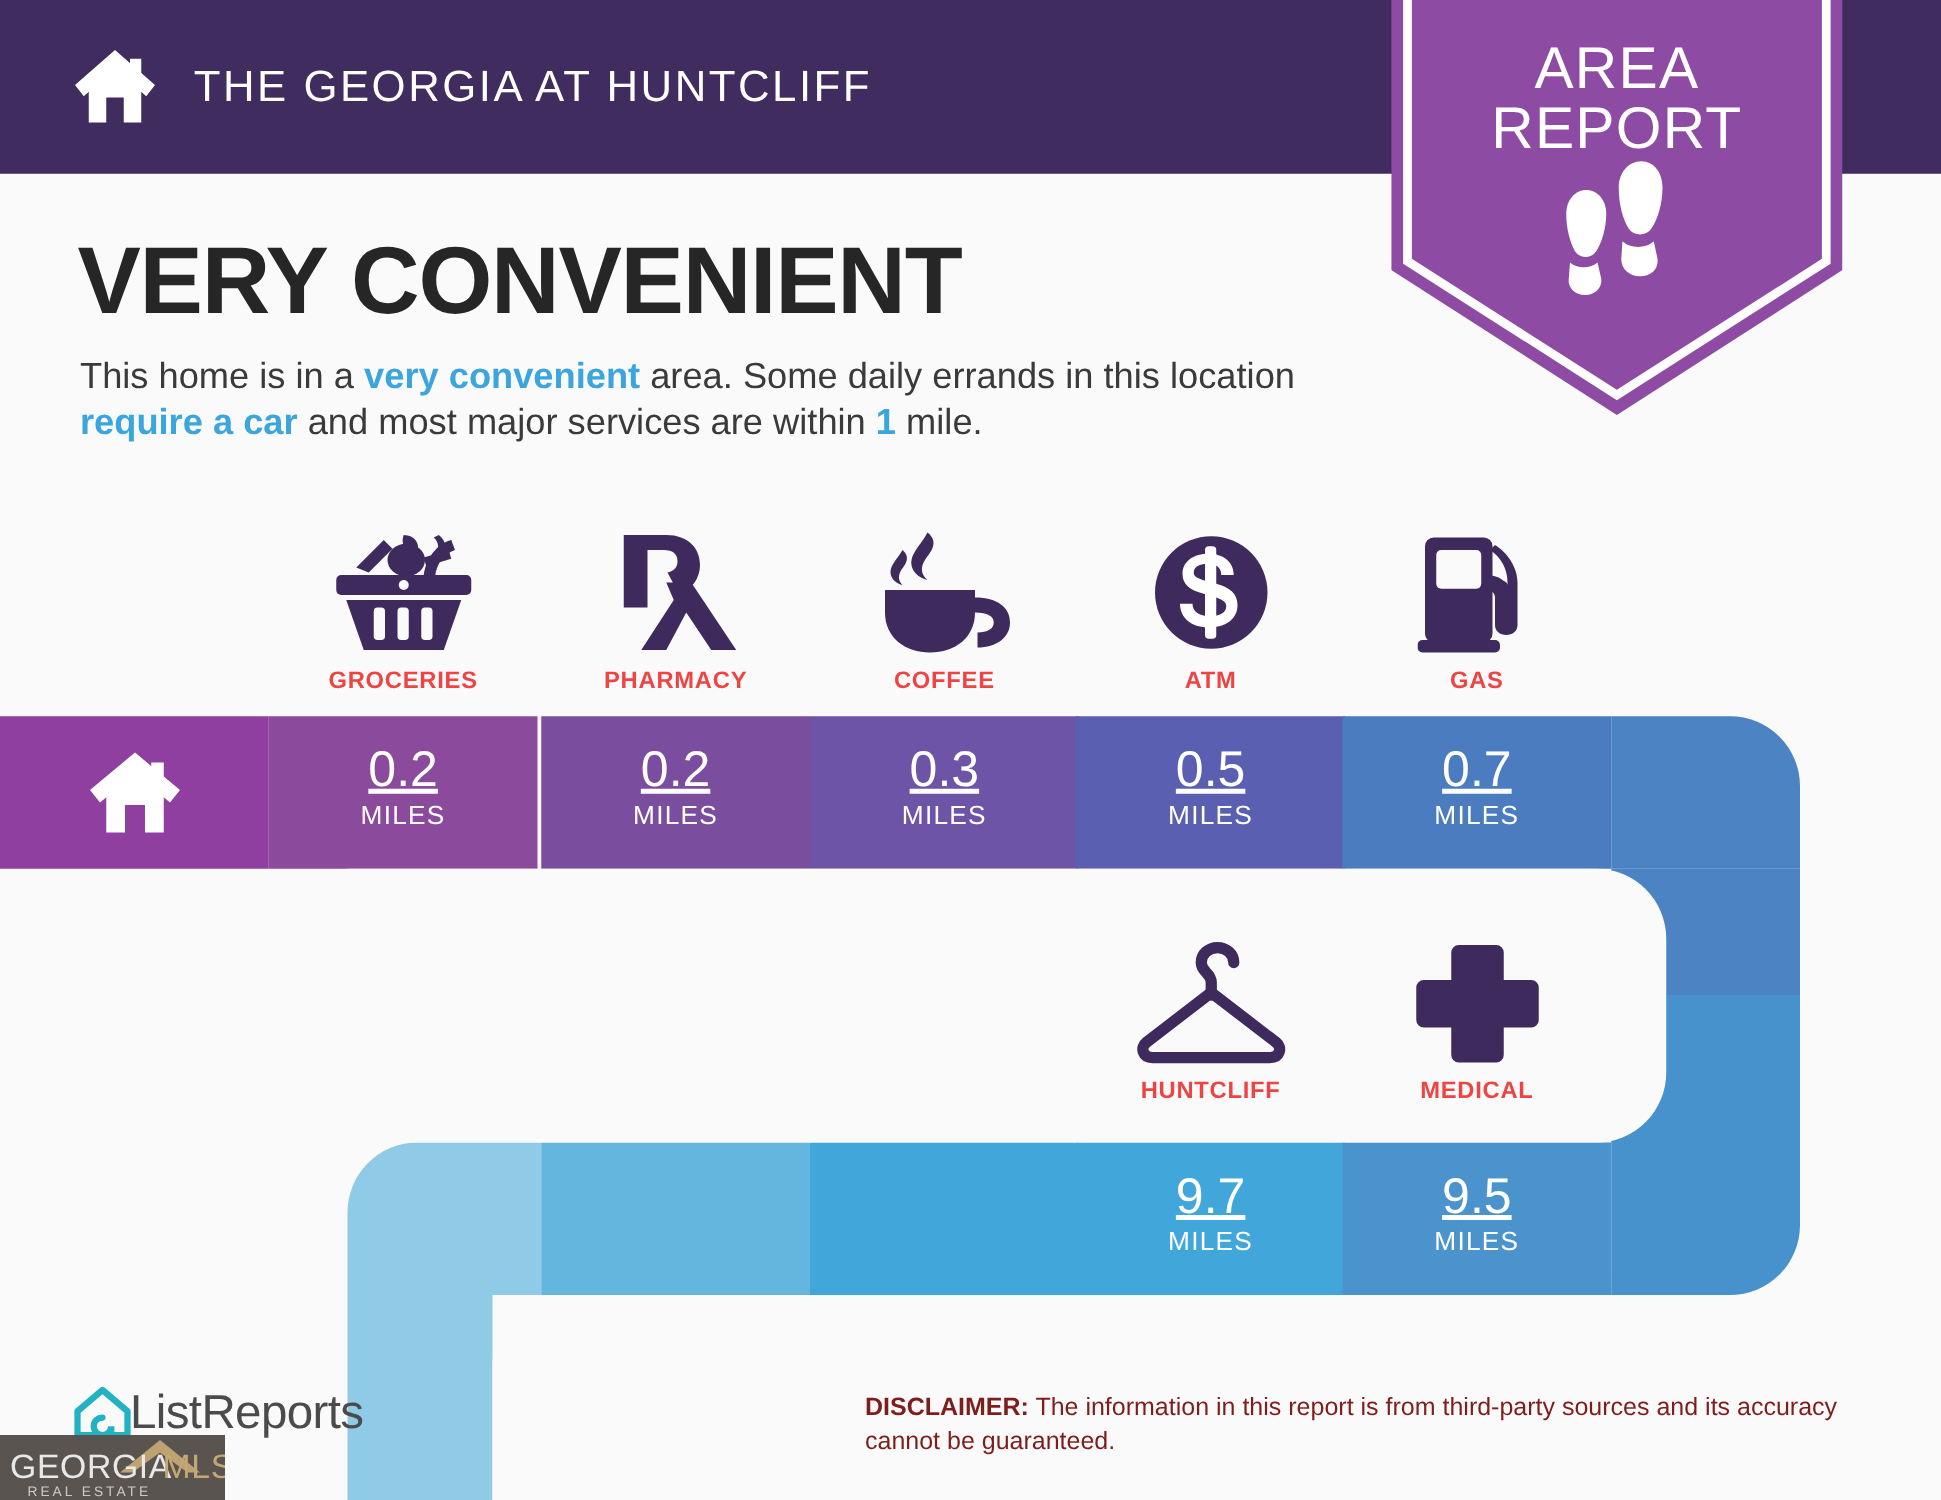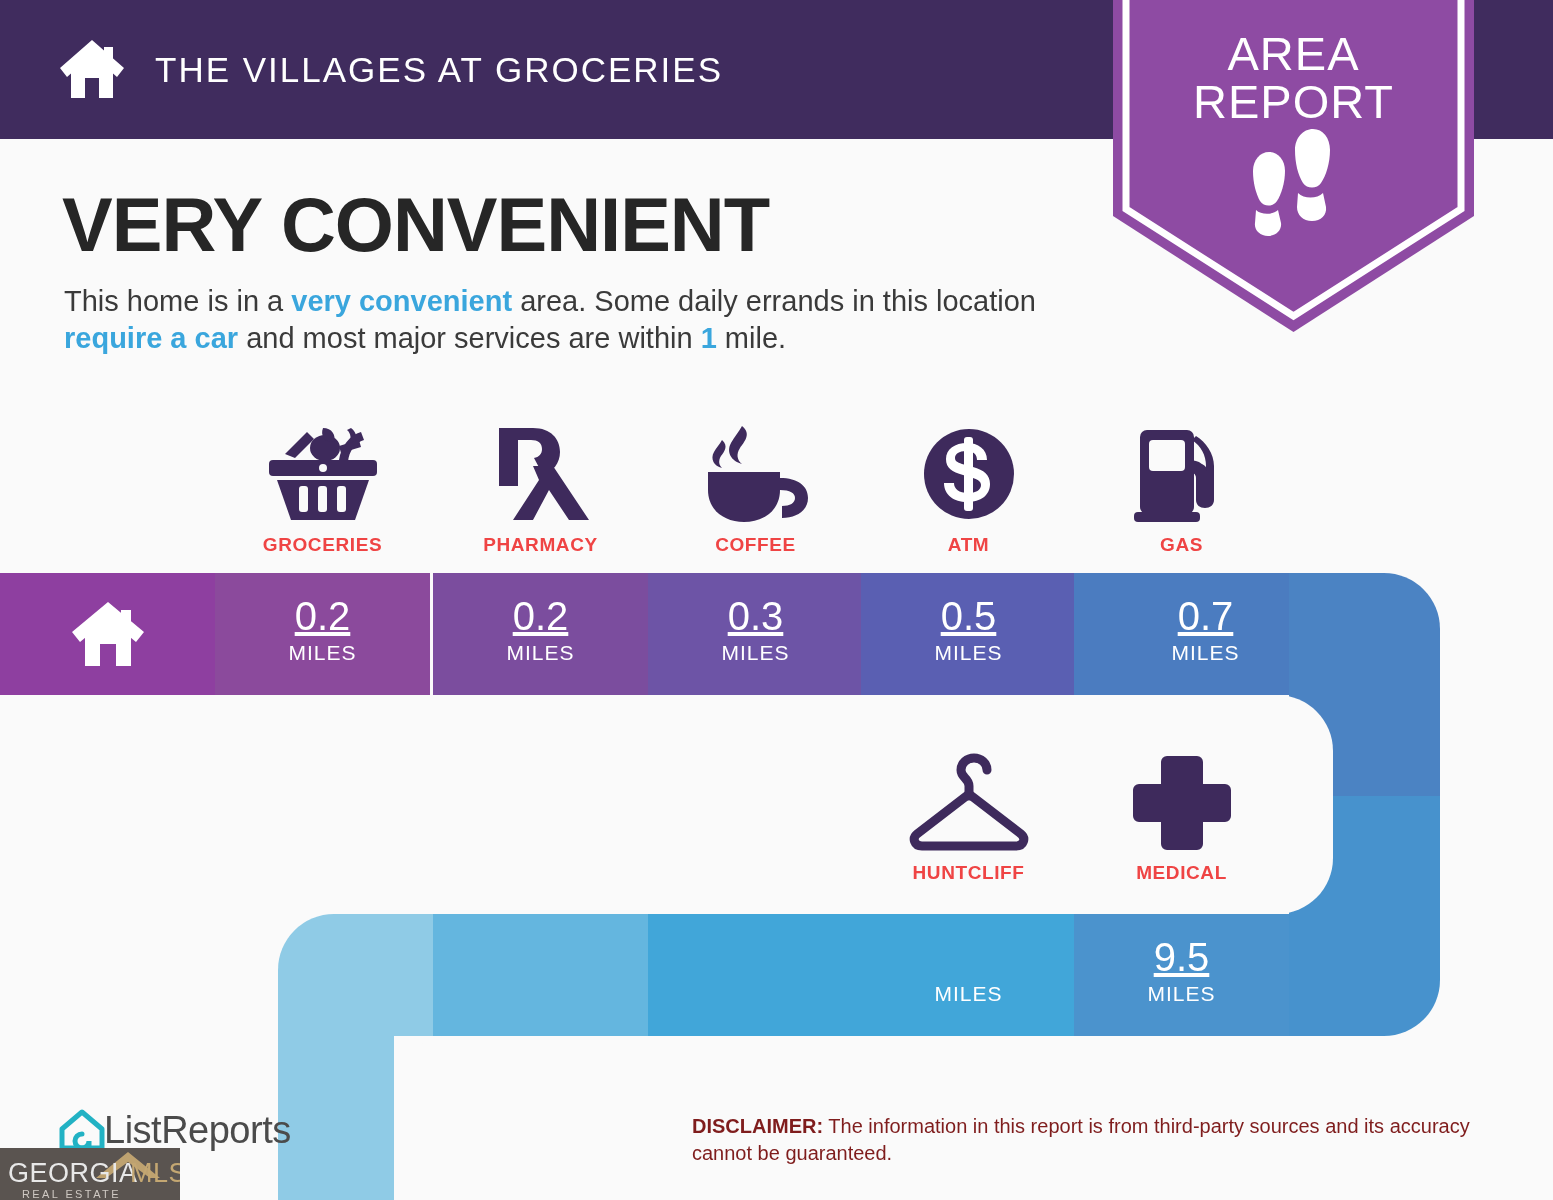--- a/index.html
+++ b/index.html
@@ -94,21 +94,21 @@
 <body>
 
 <div class="header">
   <span class="header-house">
     <svg width="70" height="62" viewBox="0 0 70 62">
       <path d="M35 2 L3 30 L10 39 L35 17 L60 39 L67 30 Z" fill="#ffffff"></path>
       <path d="M14 33 L14 60 L28 60 L28 40 L42 40 L42 60 L56 60 L56 33 L35 15 Z" fill="#ffffff"></path>
       <rect x="47" y="9" width="9" height="16" fill="#ffffff"></rect>
     </svg>
   </span>
-  <div class="header-title">THE VILLAGES AT GROCERIES</div>
+  <div class="header-title">THE GEORGIA AT HUNTCLIFF</div>
 </div>
 
 <div class="badge">
   <svg width="361" height="348" viewBox="0 0 361 348">
     <path d="M0 0 L361 0 L361 232 L180.5 348 L0 232 Z" fill="#8e4ba3"></path>
     <path d="M13 -4 L348 -4 L348 225 L180.5 332 L13 225 Z" fill="none" stroke="#ffffff" stroke-width="7"></path>
     <g fill="#ffffff" transform="translate(140,140)">
       <path d="M60 5 c10 0 17 9 17 21 c0 13 -4 26 -9 33 c-4 6 -14 6 -18 0
                c-5 -8 -8 -20 -8 -33 c0 -12 8 -21 18 -21 Z"></path>
       <path d="M45 69 c6 6 19 6 25 0 l3 14 c1 8 -5 14 -14 14 c-9 0 -15 -6 -15 -14 Z"></path>
@@ -143,21 +143,21 @@
             <div class="unit">MILES</div>
           </div>
     <div class="barseg" style="left:648px;top:573px;width:215px;background:#6d54a6;">
             <div class="val">0.3</div>
             <div class="unit">MILES</div>
           </div>
     <div class="barseg" style="left:861px;top:573px;width:215px;background:#5a5fb2;">
             <div class="val">0.5</div>
             <div class="unit">MILES</div>
           </div>
-    <div class="barseg" style="left:1074px;top:573px;width:215px;background:#4b7cc0;padding-left:48px;">
+    <div class="barseg" style="left:1074px;top:573px;width:215px;background:#4b7cc0;">
             <div class="val">0.7</div>
             <div class="unit">MILES</div>
           </div>
     <div style="position:absolute;left:1289px;top:573px;
                  width:151px;height:122px;
                  background:#4b83c3;
                  border-top-right-radius:56px;"></div>
     <div style="position:absolute;left:1289px;top:695px;
                  width:151px;height:101px;
                  background:#4b83c3;"></div>
@@ -171,20 +171,21 @@
                  border-top-left-radius:56px;"></div>
     <div style="position:absolute;left:278px;top:1036px;
                  width:116px;height:164px;
                  background:#8fcbe6;
                  border-bottom-left-radius:0px;"></div>
     <div style="position:absolute;left:433px;top:914px;
                  width:215px;height:122px;background:#64b6df;"></div>
     <div style="position:absolute;left:648px;top:914px;
                  width:215px;height:122px;background:#41a6d9;"></div>
     <div class="barseg" style="left:861px;top:914px;width:215px;background:#41a6d9;">
+            <div class="val">9.7</div>
             <div class="unit">MILES</div>
           </div>
     <div class="barseg" style="left:1074px;top:914px;width:215px;background:#4b93cd;">
             <div class="val">9.5</div>
             <div class="unit">MILES</div>
           </div>
     <div style="position:absolute;left:278px;top:695px;
                  width:1055px;height:219px;
                  background:#fafafa;
                  border-top-right-radius:56px;border-bottom-right-radius:56px;"></div>

